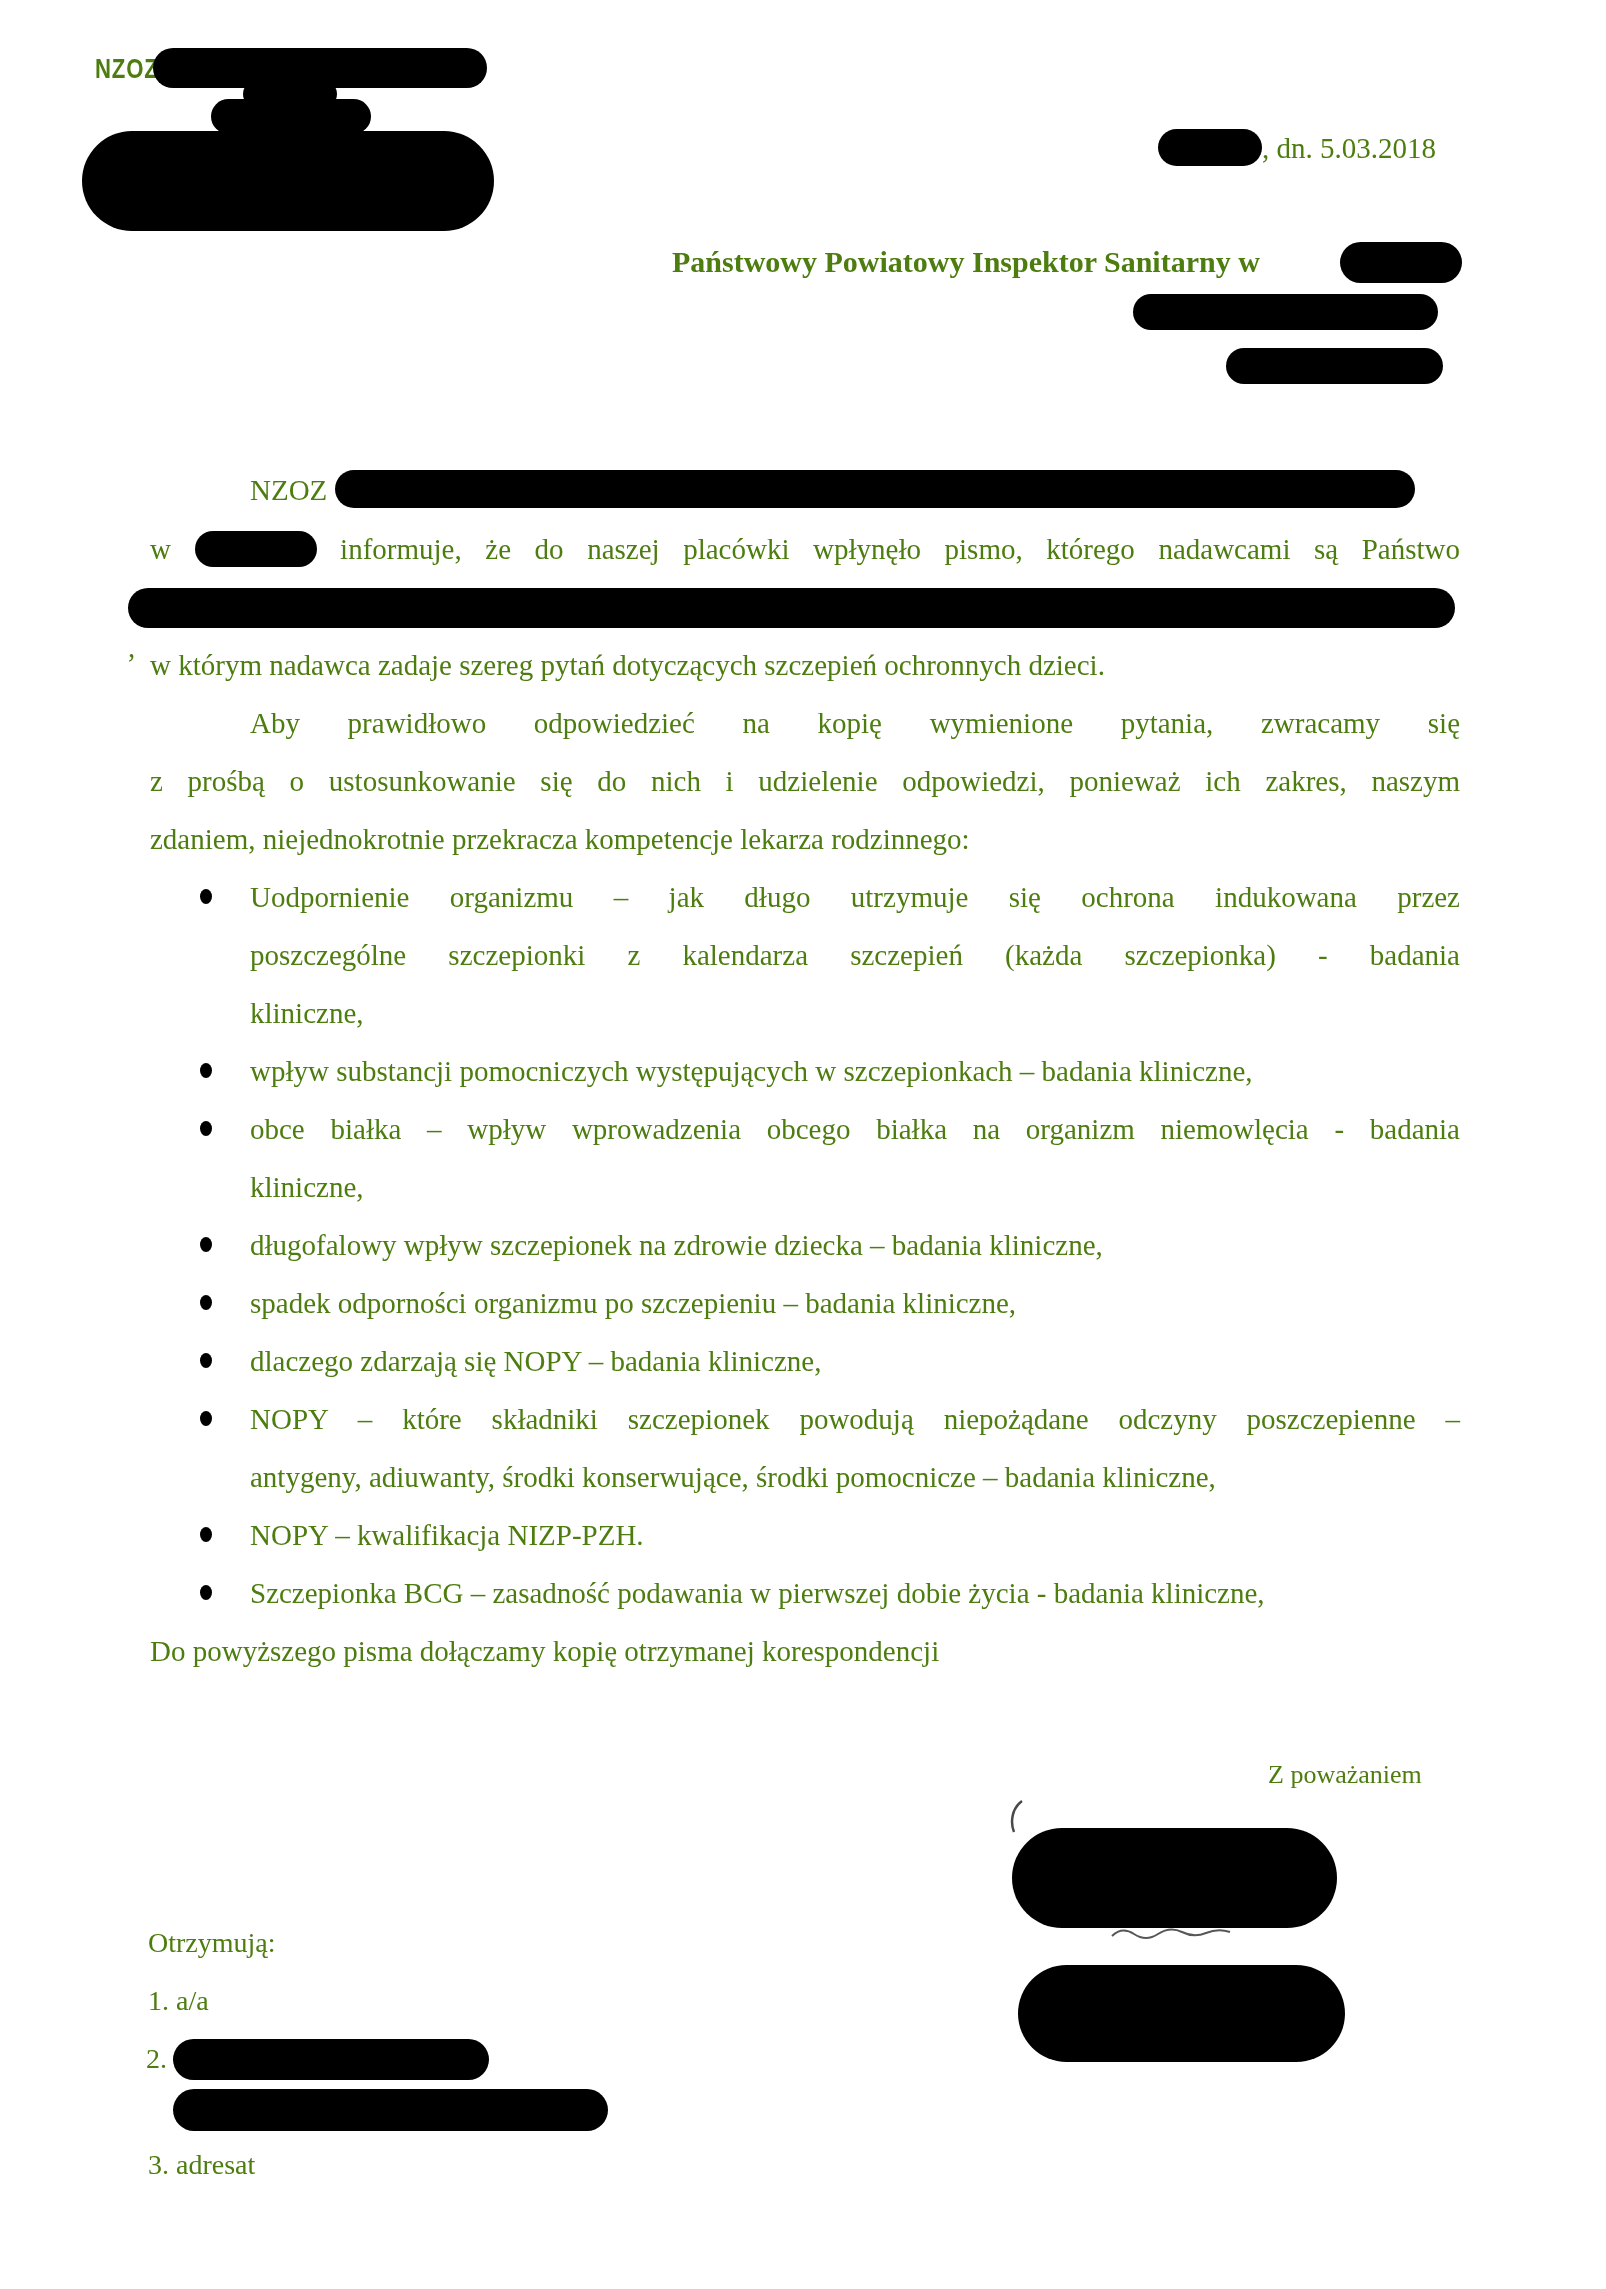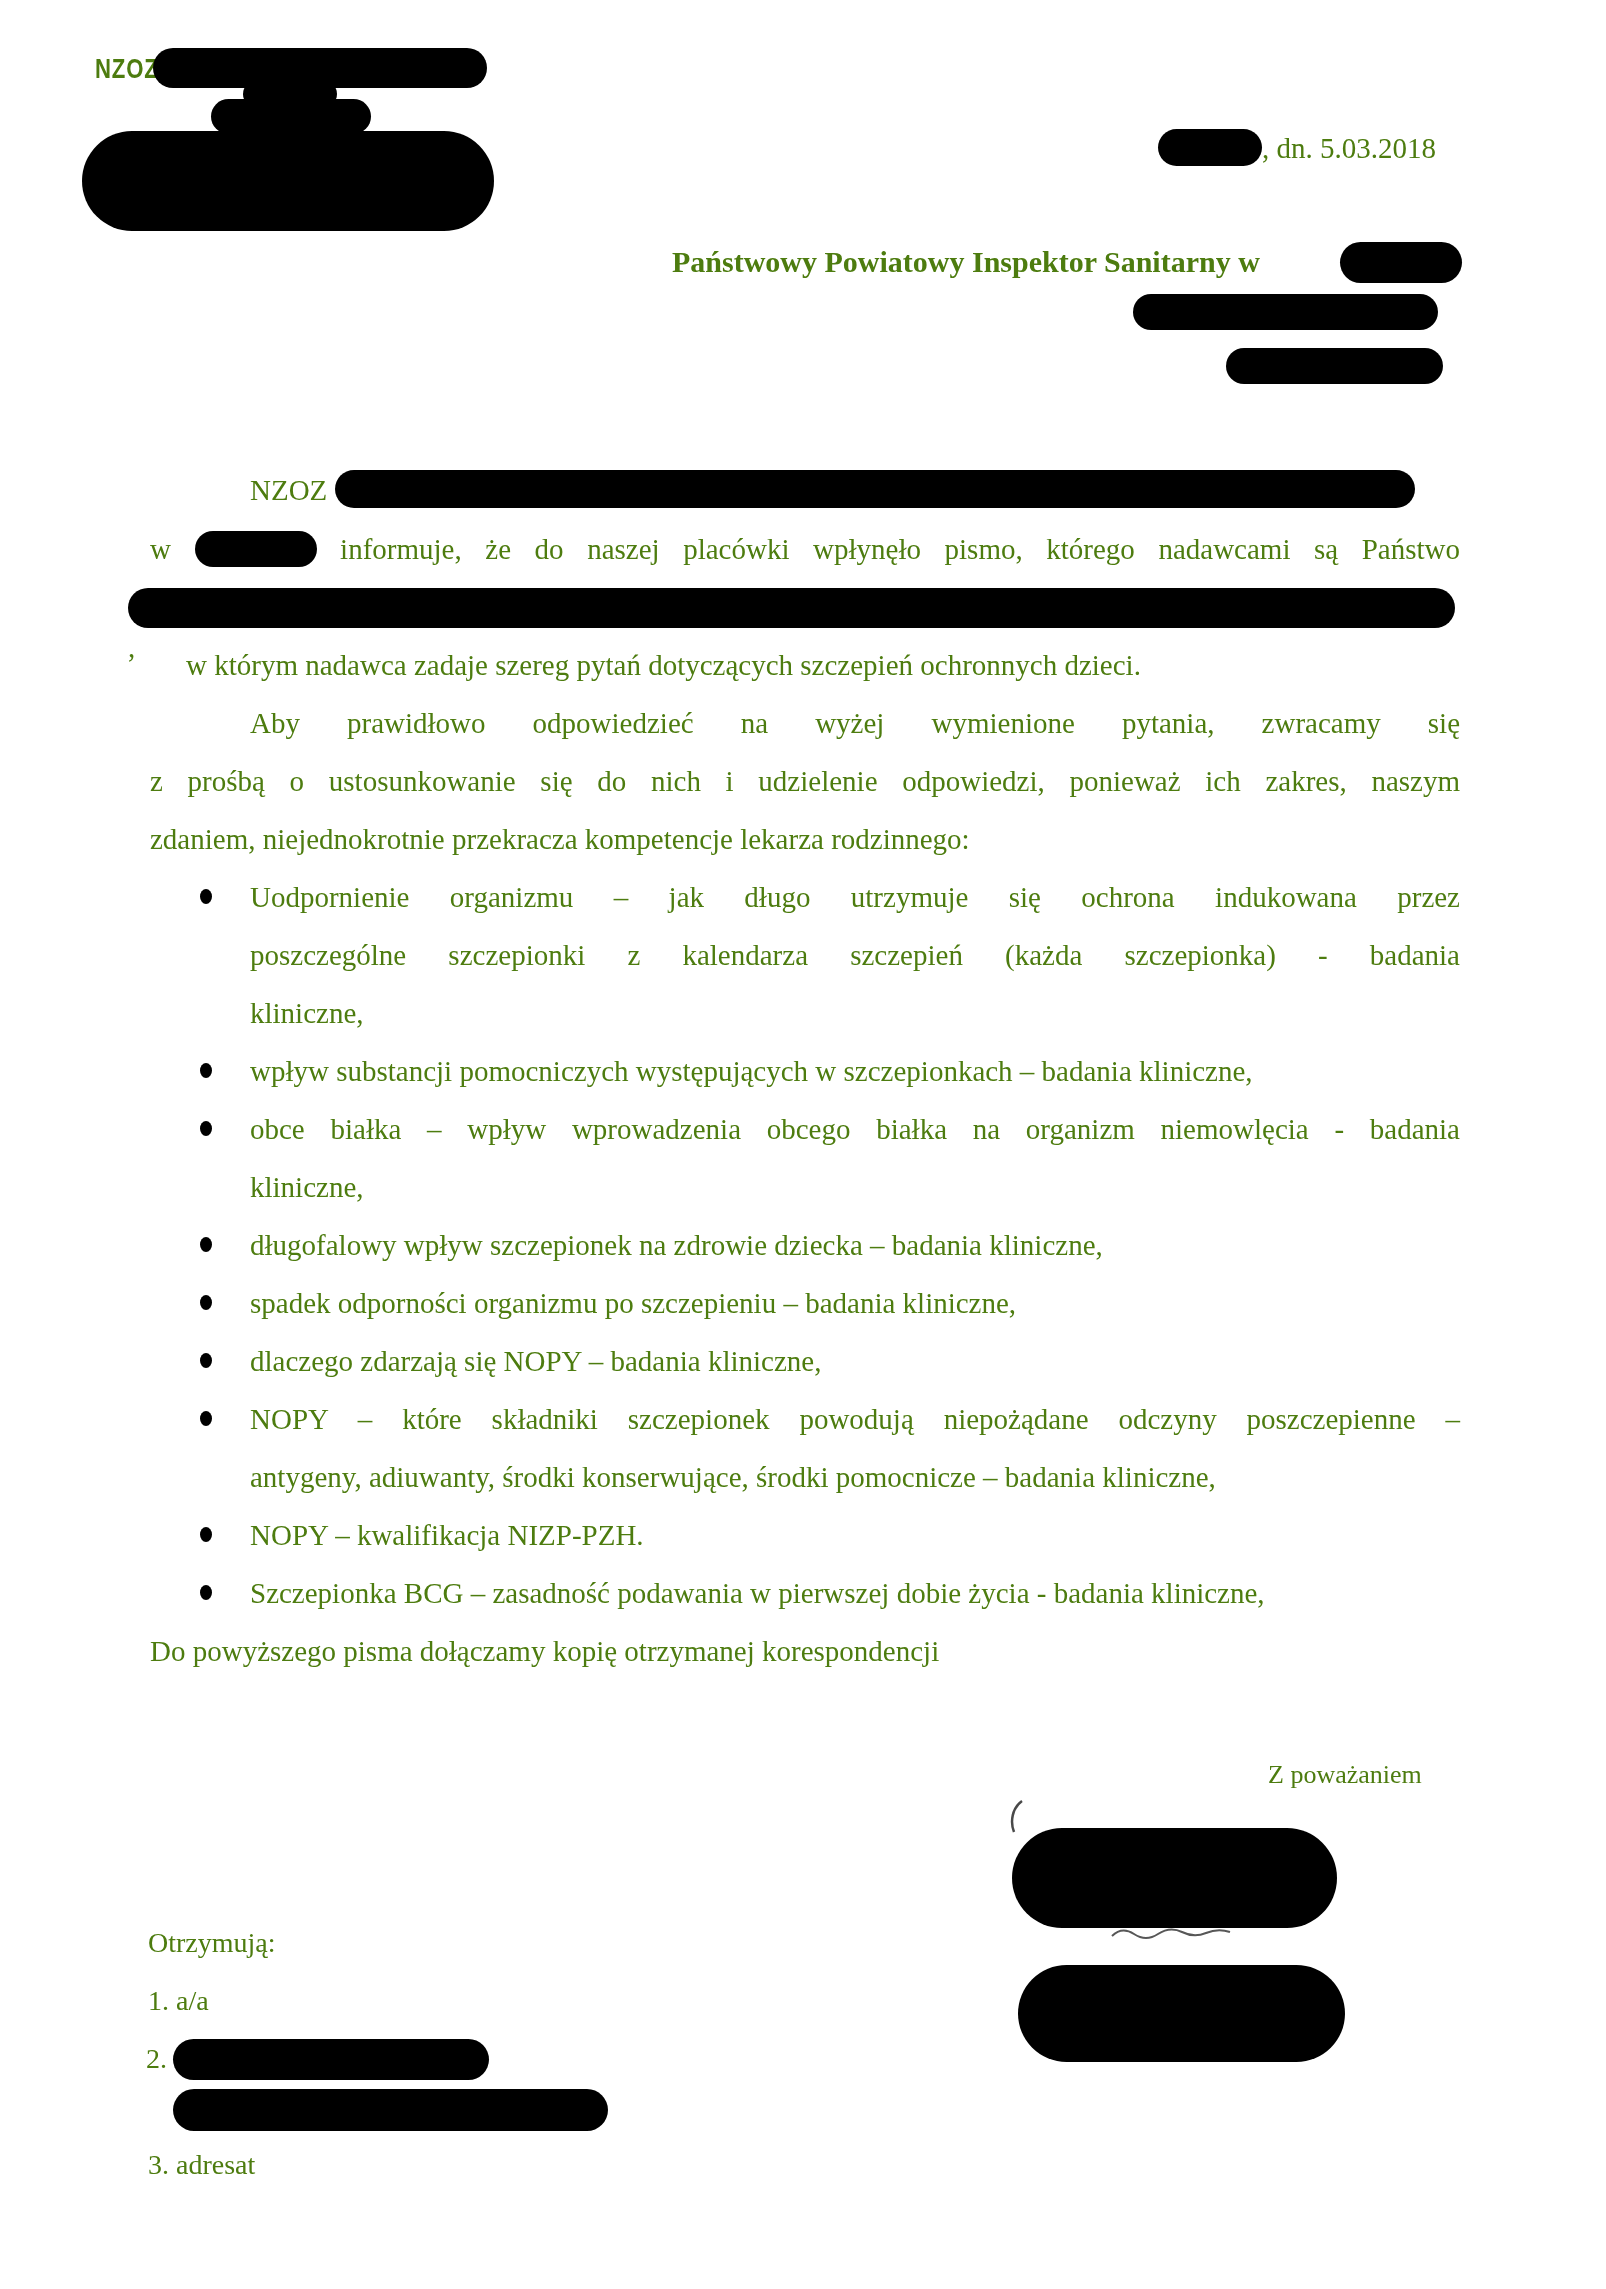--- a/index.html
+++ b/index.html
@@ -59,22 +59,22 @@
 
   <div class="title">Państwowy Powiatowy Inspektor Sanitarny w</div>
   <div class="red" style="left:1340px;top:242px;width:122px;height:41px;"></div>
   <div class="red" style="left:1133px;top:294px;width:305px;height:36px;"></div>
   <div class="red" style="left:1226px;top:348px;width:217px;height:36px;"></div>
 
   <div>
       <div class="line" style="top: 470px; left: 250px; width: 1210px;"><span>NZOZ</span> <span class="pill" style="width: 1080px; height: 38px;"></span></div>
       <div class="line just" style="top: 531px; left: 150px; width: 1310px;"><span>w</span> <span class="pill" style="width: 122px; height: 36px;"></span> <span>informuje, że do naszej placówki wpłynęło pismo, którego nadawcami są Państwo</span></div>
       <div class="line" style="top: 588px; left: 128px; width: 1332px;"><span class="pill" style="width: 1327px; height: 40px;"></span><span>,</span></div>
-      <div class="line" style="top: 647px; left: 150px; width: 1310px; margin-left: 36px;"><span>w którym nadawca zadaje szereg pytań dotyczących szczepień ochronnych dzieci.</span></div>
-      <div class="line just" style="top: 705px; left: 250px; width: 1210px;"><span>Aby prawidłowo odpowiedzieć na wyżej wymienione pytania, zwracamy się</span></div>
+      <div class="line" style="top: 647px; left: 150px; width: 1310px;"><span>w którym nadawca zadaje szereg pytań dotyczących szczepień ochronnych dzieci.</span></div>
+      <div class="line just" style="top: 705px; left: 250px; width: 1210px;"><span>Aby prawidłowo odpowiedzieć na kopię wymienione pytania, zwracamy się</span></div>
       <div class="line just" style="top: 763px; left: 150px; width: 1310px;"><span>z prośbą o ustosunkowanie się do nich i udzielenie odpowiedzi, ponieważ ich zakres, naszym</span></div>
       <div class="line" style="top: 821px; left: 150px; width: 1310px;"><span>zdaniem, niejednokrotnie przekracza kompetencje lekarza rodzinnego:</span></div>
       <div class="line just" style="top: 879px; left: 150px; width: 1310px; padding-left: 100px;"><span class="dot"></span><span>Uodpornienie organizmu – jak długo utrzymuje się ochrona indukowana przez</span></div>
       <div class="line just" style="top: 937px; left: 250px; width: 1210px;"><span>poszczególne szczepionki z kalendarza szczepień (każda szczepionka) - badania</span></div>
       <div class="line" style="top: 995px; left: 250px; width: 1210px;"><span>kliniczne,</span></div>
       <div class="line" style="top: 1053px; left: 150px; width: 1310px; padding-left: 100px;"><span class="dot"></span><span>wpływ substancji pomocniczych występujących w szczepionkach – badania kliniczne,</span></div>
       <div class="line just" style="top: 1111px; left: 150px; width: 1310px; padding-left: 100px;"><span class="dot"></span><span>obce białka – wpływ wprowadzenia obcego białka na organizm niemowlęcia - badania</span></div>
       <div class="line" style="top: 1169px; left: 250px; width: 1210px;"><span>kliniczne,</span></div>
       <div class="line" style="top: 1227px; left: 150px; width: 1310px; padding-left: 100px;"><span class="dot"></span><span>długofalowy wpływ szczepionek na zdrowie dziecka – badania kliniczne,</span></div>
       <div class="line" style="top: 1285px; left: 150px; width: 1310px; padding-left: 100px;"><span class="dot"></span><span>spadek odporności organizmu po szczepieniu – badania kliniczne,</span></div>

